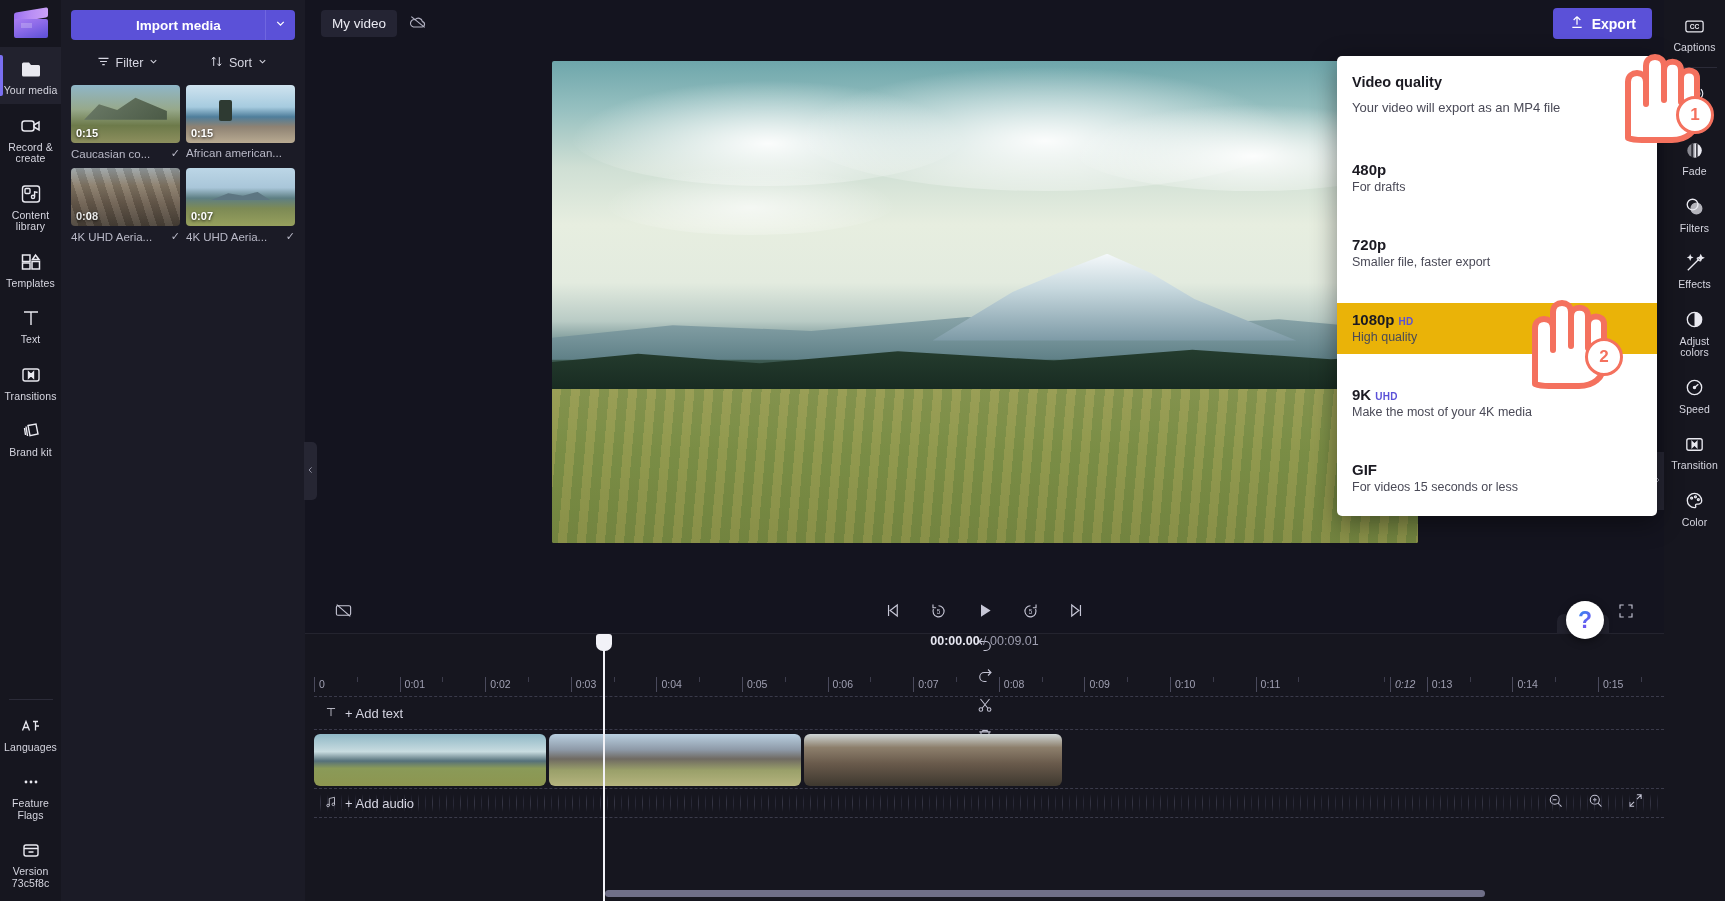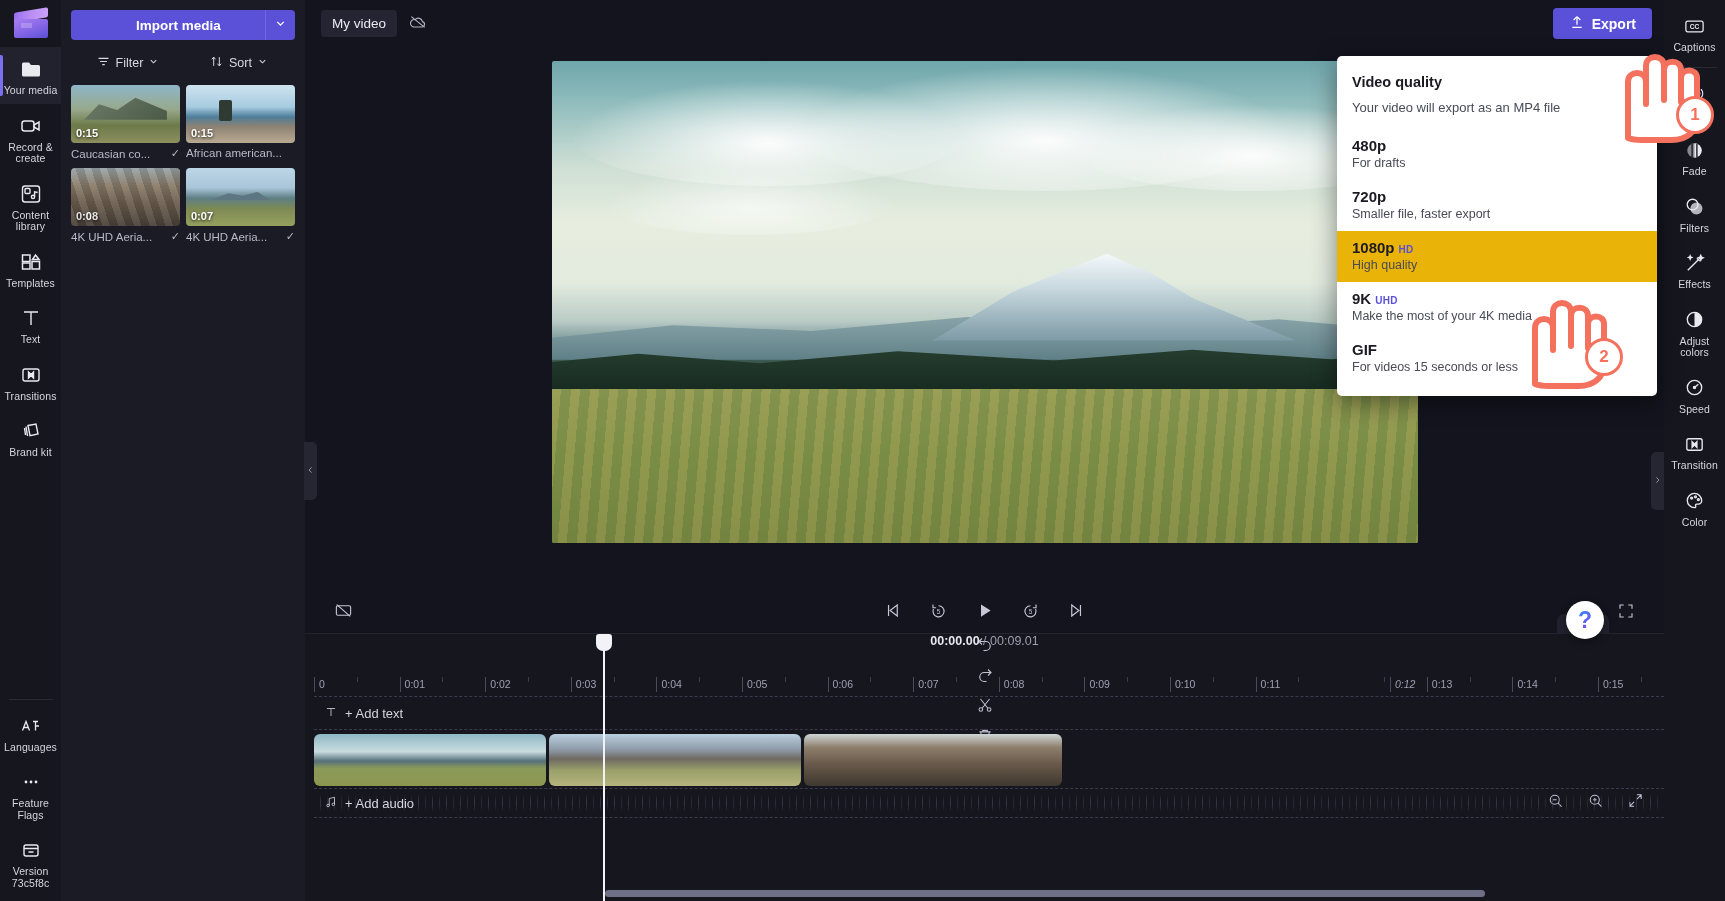--- a/index.html
+++ b/index.html
@@ -247,21 +247,21 @@
     align-items:center; position:relative; z-index:5; padding-top:4px;
   }
 
   
   .export-menu {
     position:absolute; right:68px; top:56px; width:320px; background:#fff; border-radius:5px;
     box-shadow: 0 6px 26px rgba(0,0,0,.45); padding: 14px 0 12px; z-index:20;
   }
   .em-title { font-size:14.5px; color:#1b1a22; font-weight:700; padding: 4px 15px 10px; }
   .em-sub { font-size:13px; color:#4a4a57; padding: 0 15px 14px; }
-  .em-item { padding: 8px 15px 10px; cursor:pointer; }
+  .em-item { padding: 8px 15px 10px; cursor:pointer;margin-top:24px; }
   .em-item.hl { background:#eab308; }
   .em-name { font-size:15px; color:#1b1a22; font-weight:700; display:flex; align-items:baseline; gap:4px; }
   .em-badge { font-size:10px; font-weight:700; color:#5b51d8; letter-spacing:.3px; }
   .em-desc { font-size:12.5px; color:#4a4a57; margin-top:2px; }
 
   
   .pointer { position:absolute; z-index:40; pointer-events:none; }
   .p-badge {
     position:absolute; width:38px; height:38px; border-radius:50%; background:#fff;
     border:3px solid #f4715e; display:flex; align-items:center; justify-content:center;

